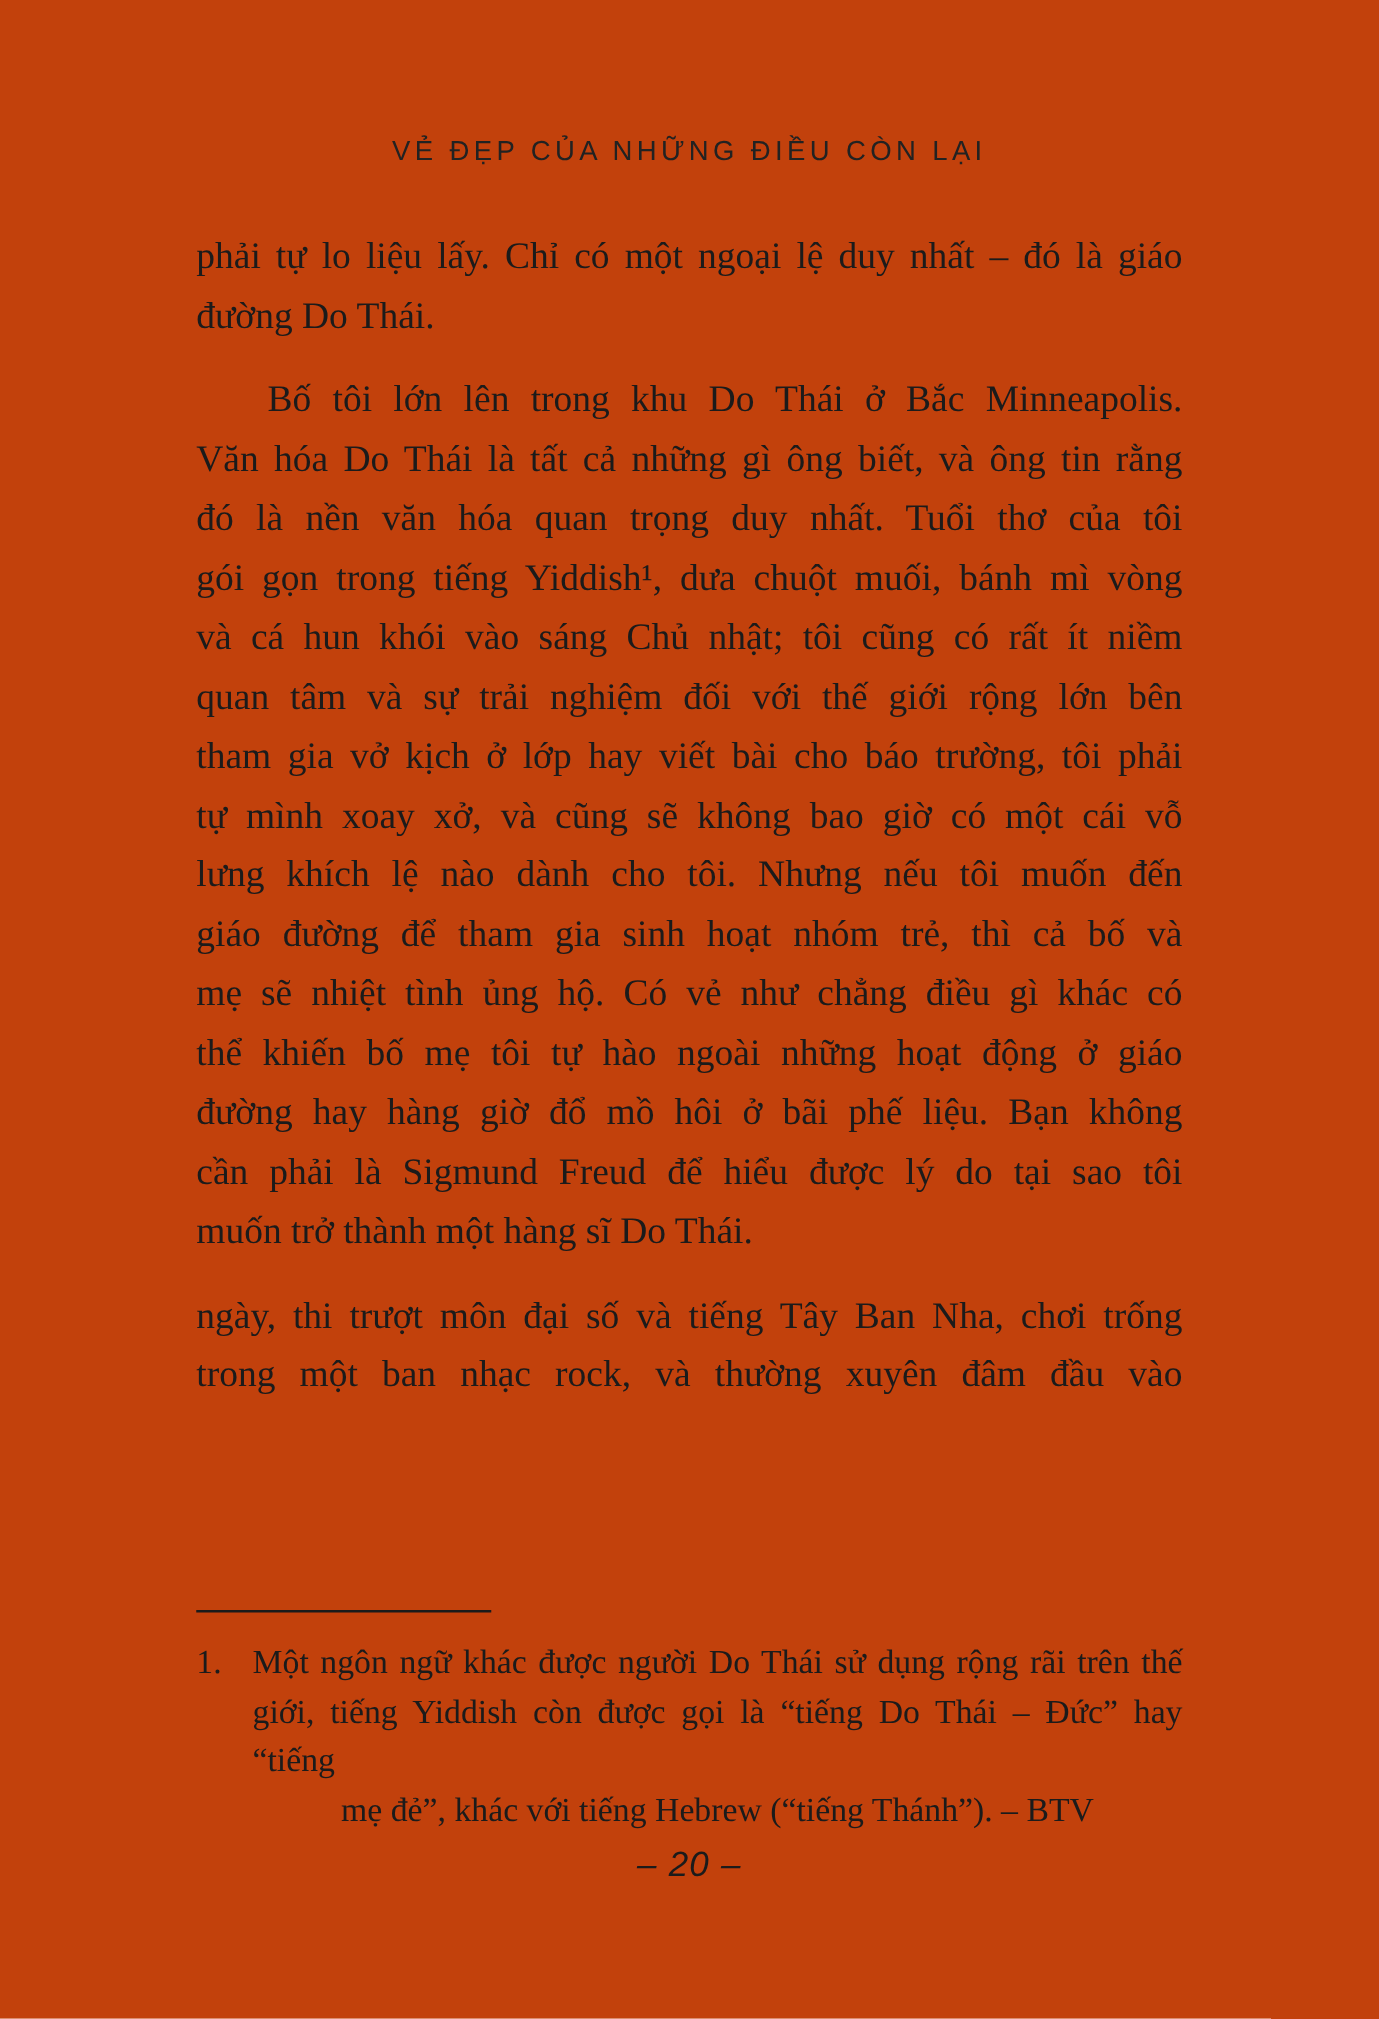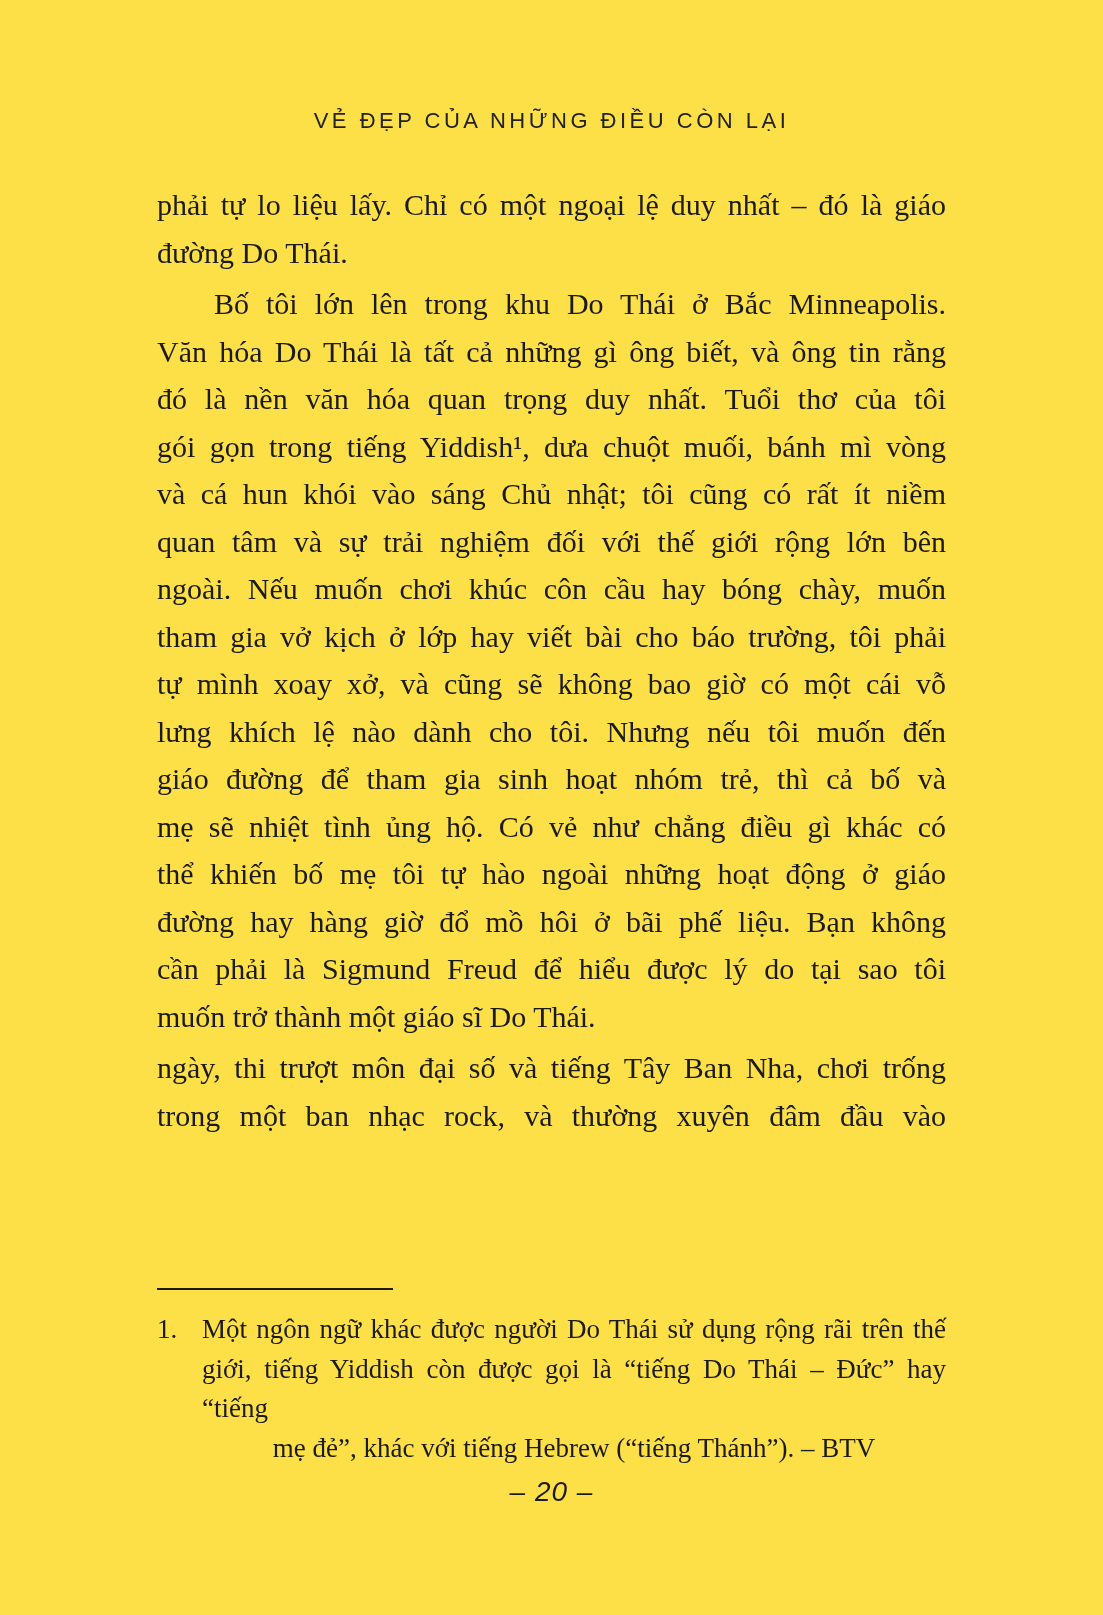--- a/index.html
+++ b/index.html
@@ -4,21 +4,21 @@
 <style>
   html, body {
     margin: 0;
     padding: 0;
     background: #ffffff;
   }
   .page {
     position: relative;
     width: 1103px;
     height: 1615px;
-    background: #fde047;
+    background: #c2410c;
     color: #1b1b1b;
     overflow: hidden;
     font-family: "Liberation Serif", "DejaVu Serif", serif;
   }
   .running-header {
     position: absolute;
     top: 108px;
     left: 0;
     width: 1103px;
     text-align: center;
@@ -29,21 +29,21 @@
     white-space: nowrap;
   }
   .body-text {
     position: absolute;
     top: 181px;
     left: 157px;
     width: 789px;
     font-size: 30px;
     line-height: 47.5px;
   }
-  .para + .para { margin-top: 4px; }
+  .para + .para { margin-top: 20px; }
   .line {
     text-align: left;
     white-space: normal;
     hyphens: none;
   }
   .line.just {
     text-align: justify;
     text-align-last: justify;
   }
   .line.indent { text-indent: 57px; }
@@ -99,30 +99,29 @@
         <div class="line just">phải tự lo liệu lấy. Chỉ có một ngoại lệ duy nhất – đó là giáo</div>
         <div class="line">đường Do Thái.</div>
       </div>
       <div class="para">
         <div class="line just indent">Bố tôi lớn lên trong khu Do Thái ở Bắc Minneapolis.</div>
         <div class="line just">Văn hóa Do Thái là tất cả những gì ông biết, và ông tin rằng</div>
         <div class="line just">đó là nền văn hóa quan trọng duy nhất. Tuổi thơ của tôi</div>
         <div class="line just">gói gọn trong tiếng Yiddish¹, dưa chuột muối, bánh mì vòng</div>
         <div class="line just">và cá hun khói vào sáng Chủ nhật; tôi cũng có rất ít niềm</div>
         <div class="line just">quan tâm và sự trải nghiệm đối với thế giới rộng lớn bên</div>
-        <div class="line just">ngoài. Nếu muốn chơi khúc côn cầu hay bóng chày, muốn</div>
         <div class="line just">tham gia vở kịch ở lớp hay viết bài cho báo trường, tôi phải</div>
         <div class="line just">tự mình xoay xở, và cũng sẽ không bao giờ có một cái vỗ</div>
         <div class="line just">lưng khích lệ nào dành cho tôi. Nhưng nếu tôi muốn đến</div>
         <div class="line just">giáo đường để tham gia sinh hoạt nhóm trẻ, thì cả bố và</div>
         <div class="line just">mẹ sẽ nhiệt tình ủng hộ. Có vẻ như chẳng điều gì khác có</div>
         <div class="line just">thể khiến bố mẹ tôi tự hào ngoài những hoạt động ở giáo</div>
         <div class="line just">đường hay hàng giờ đổ mồ hôi ở bãi phế liệu. Bạn không</div>
         <div class="line just">cần phải là Sigmund Freud để hiểu được lý do tại sao tôi</div>
-        <div class="line">muốn trở thành một giáo sĩ Do Thái.</div>
+        <div class="line">muốn trở thành một hàng sĩ Do Thái.</div>
       </div>
       <div class="para">
         <div class="line just">ngày, thi trượt môn đại số và tiếng Tây Ban Nha, chơi trống</div>
         <div class="line just">trong một ban nhạc rock, và thường xuyên đâm đầu vào</div>
       </div>
     </main>
 
   <div class="footnote-sep"></div>
 
   <div class="footnote">

